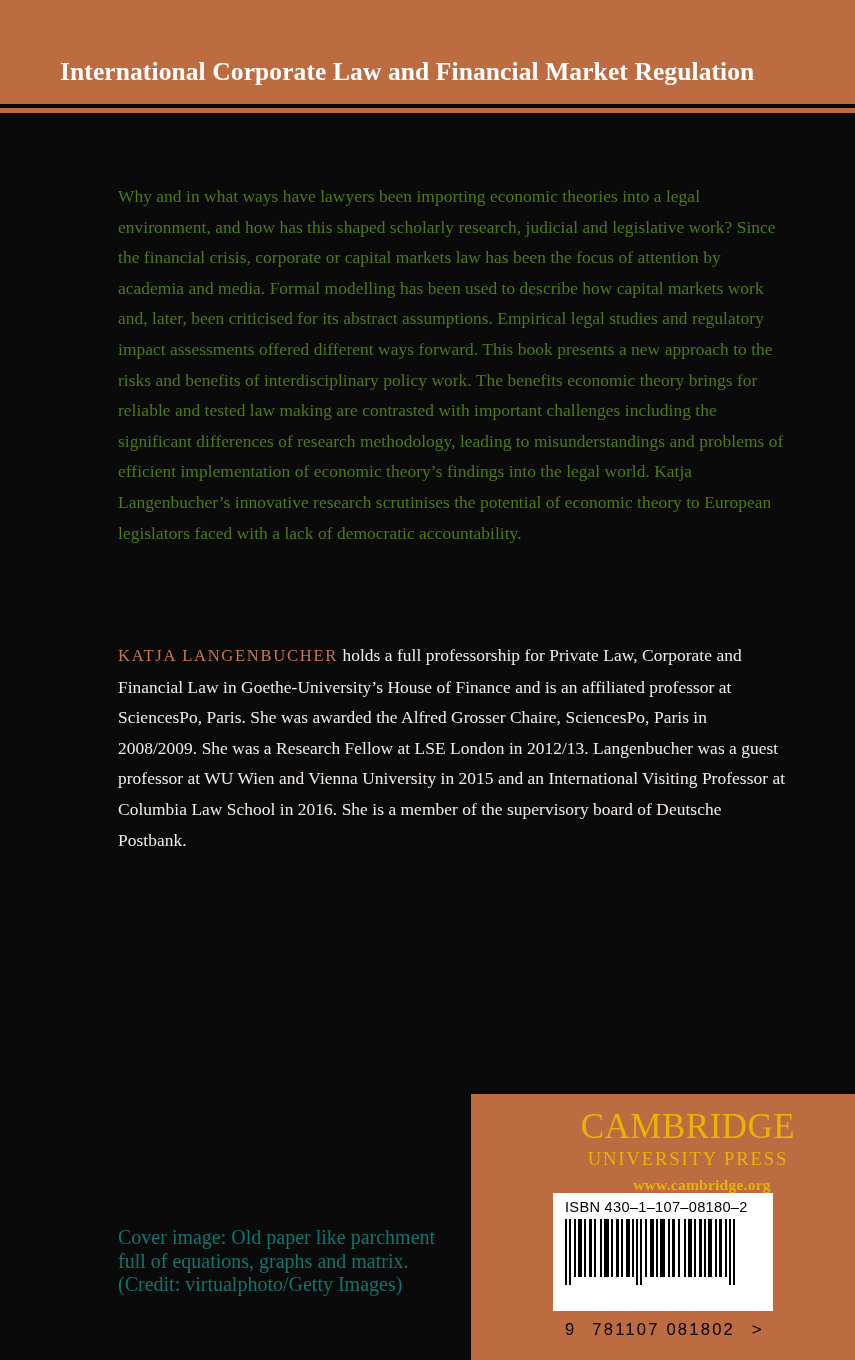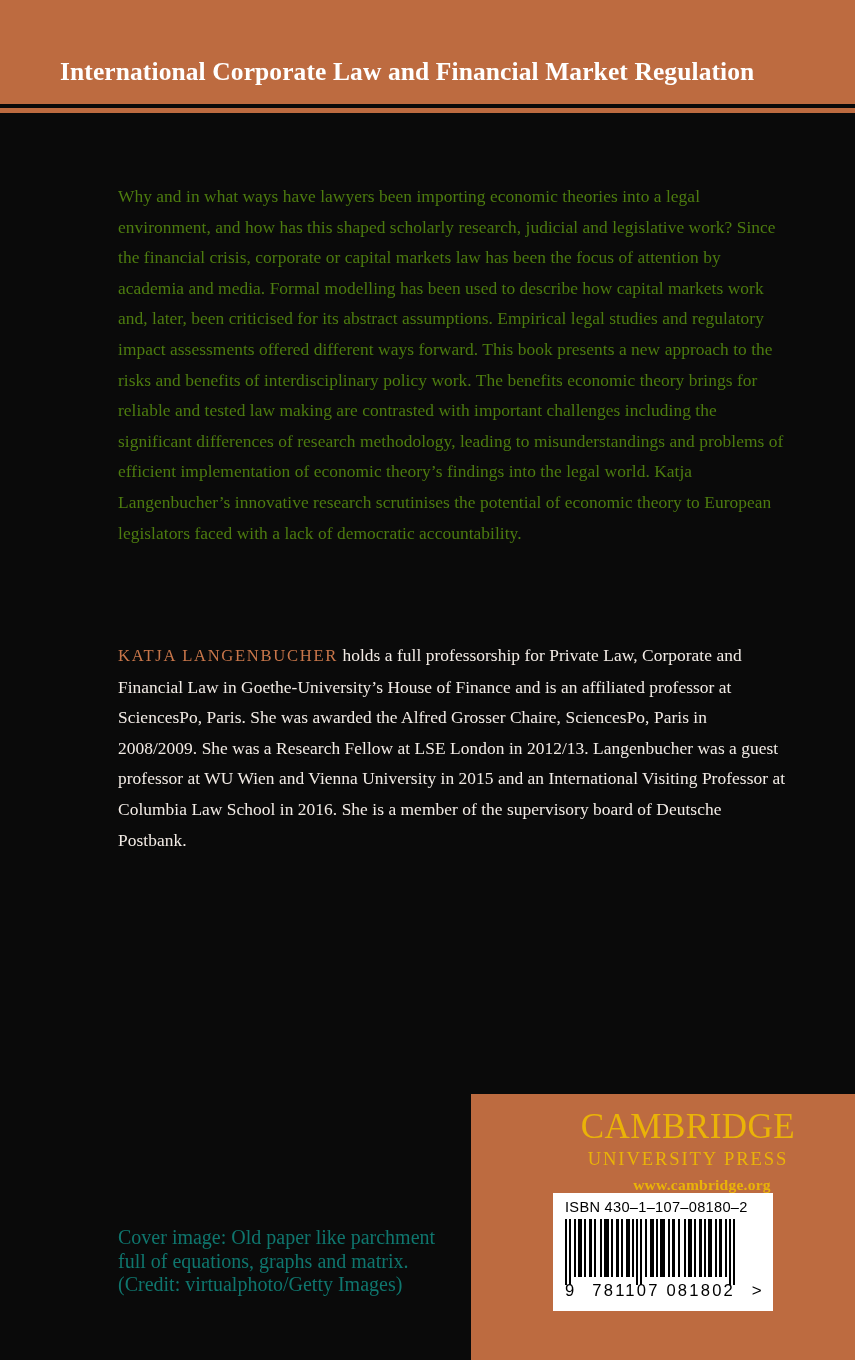--- a/index.html
+++ b/index.html
@@ -186,21 +186,21 @@
     padding: 0 10px;
     font-family: "Liberation Sans", sans-serif;
     font-size: 16.6px;
     color: #000;
     letter-spacing: 1.2px;
     display: flex;
     justify-content: space-between;
     align-items: baseline;
   }
   .bd-lead { margin-left: 2px; }
-  .bd-mid { letter-spacing: 2.2px; }
+  .bd-mid { letter-spacing: 2.2px; margin-top: 39px; }
   .bd-tail { font-size: 17px; }
 </style>
 </head>
 <body>
 
 <div class="page">
 
   <div class="top-band"></div>
   <div class="top-title">International Corporate Law and Financial Market Regulation</div>
   <div class="rule-a"></div>

